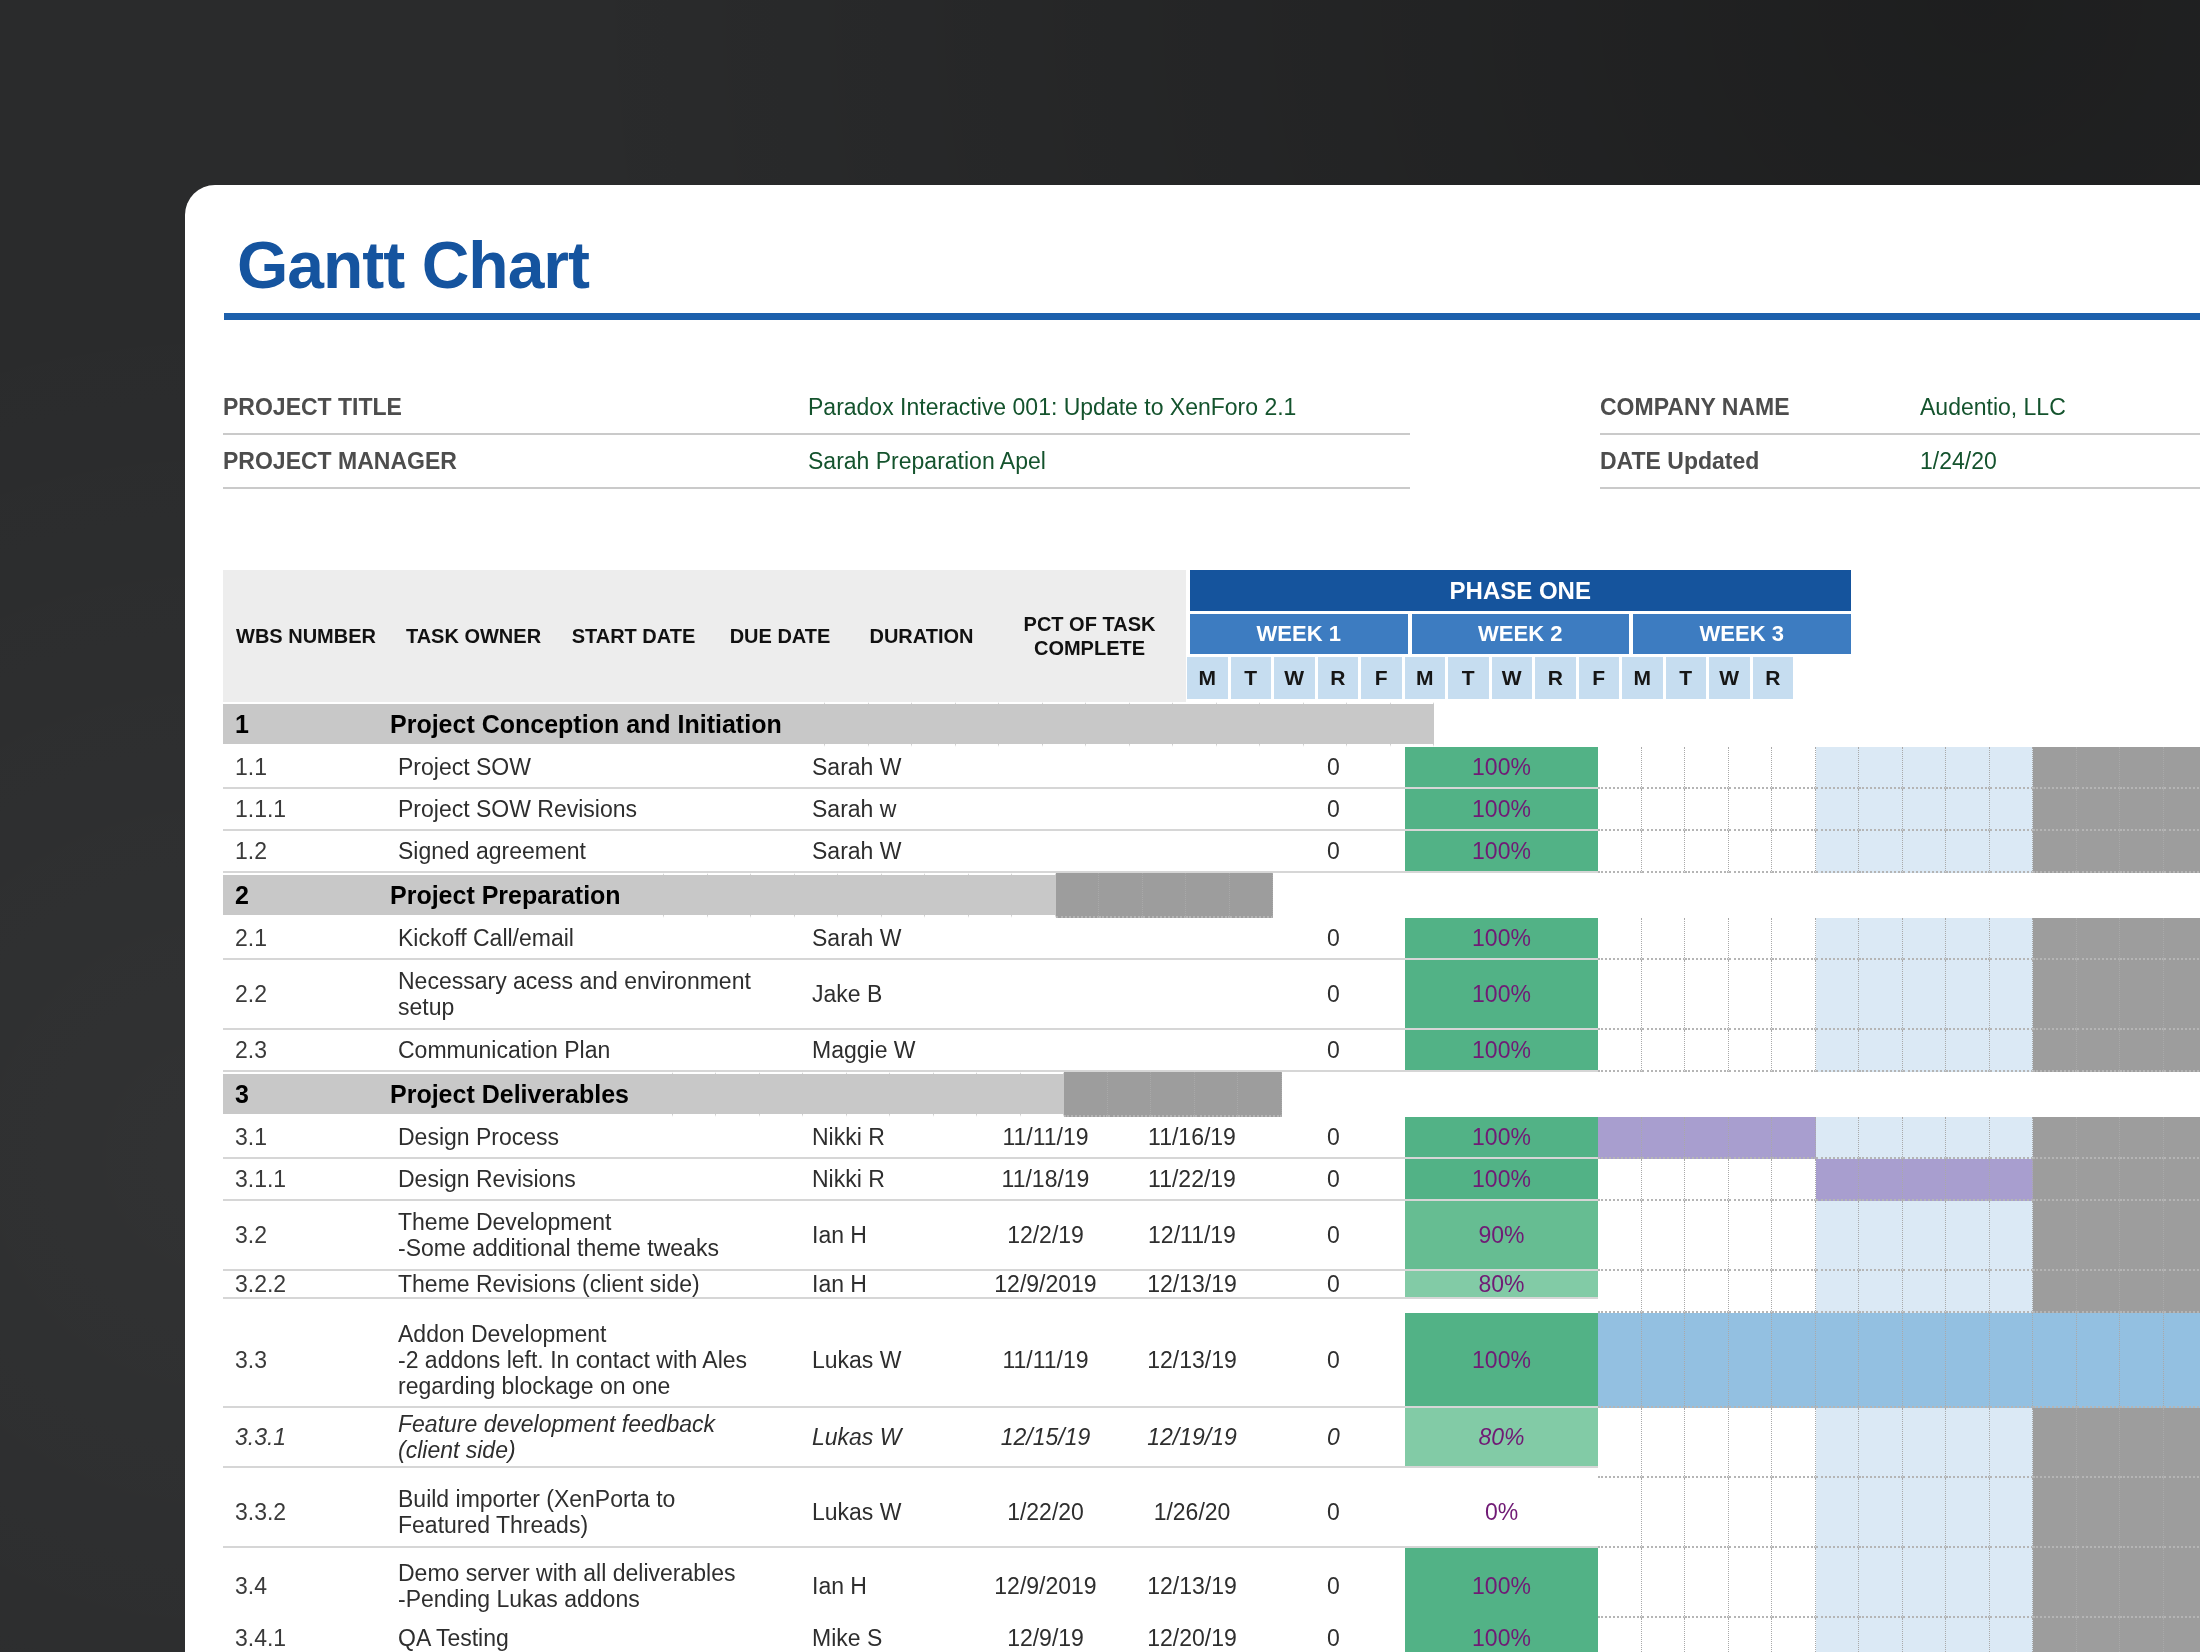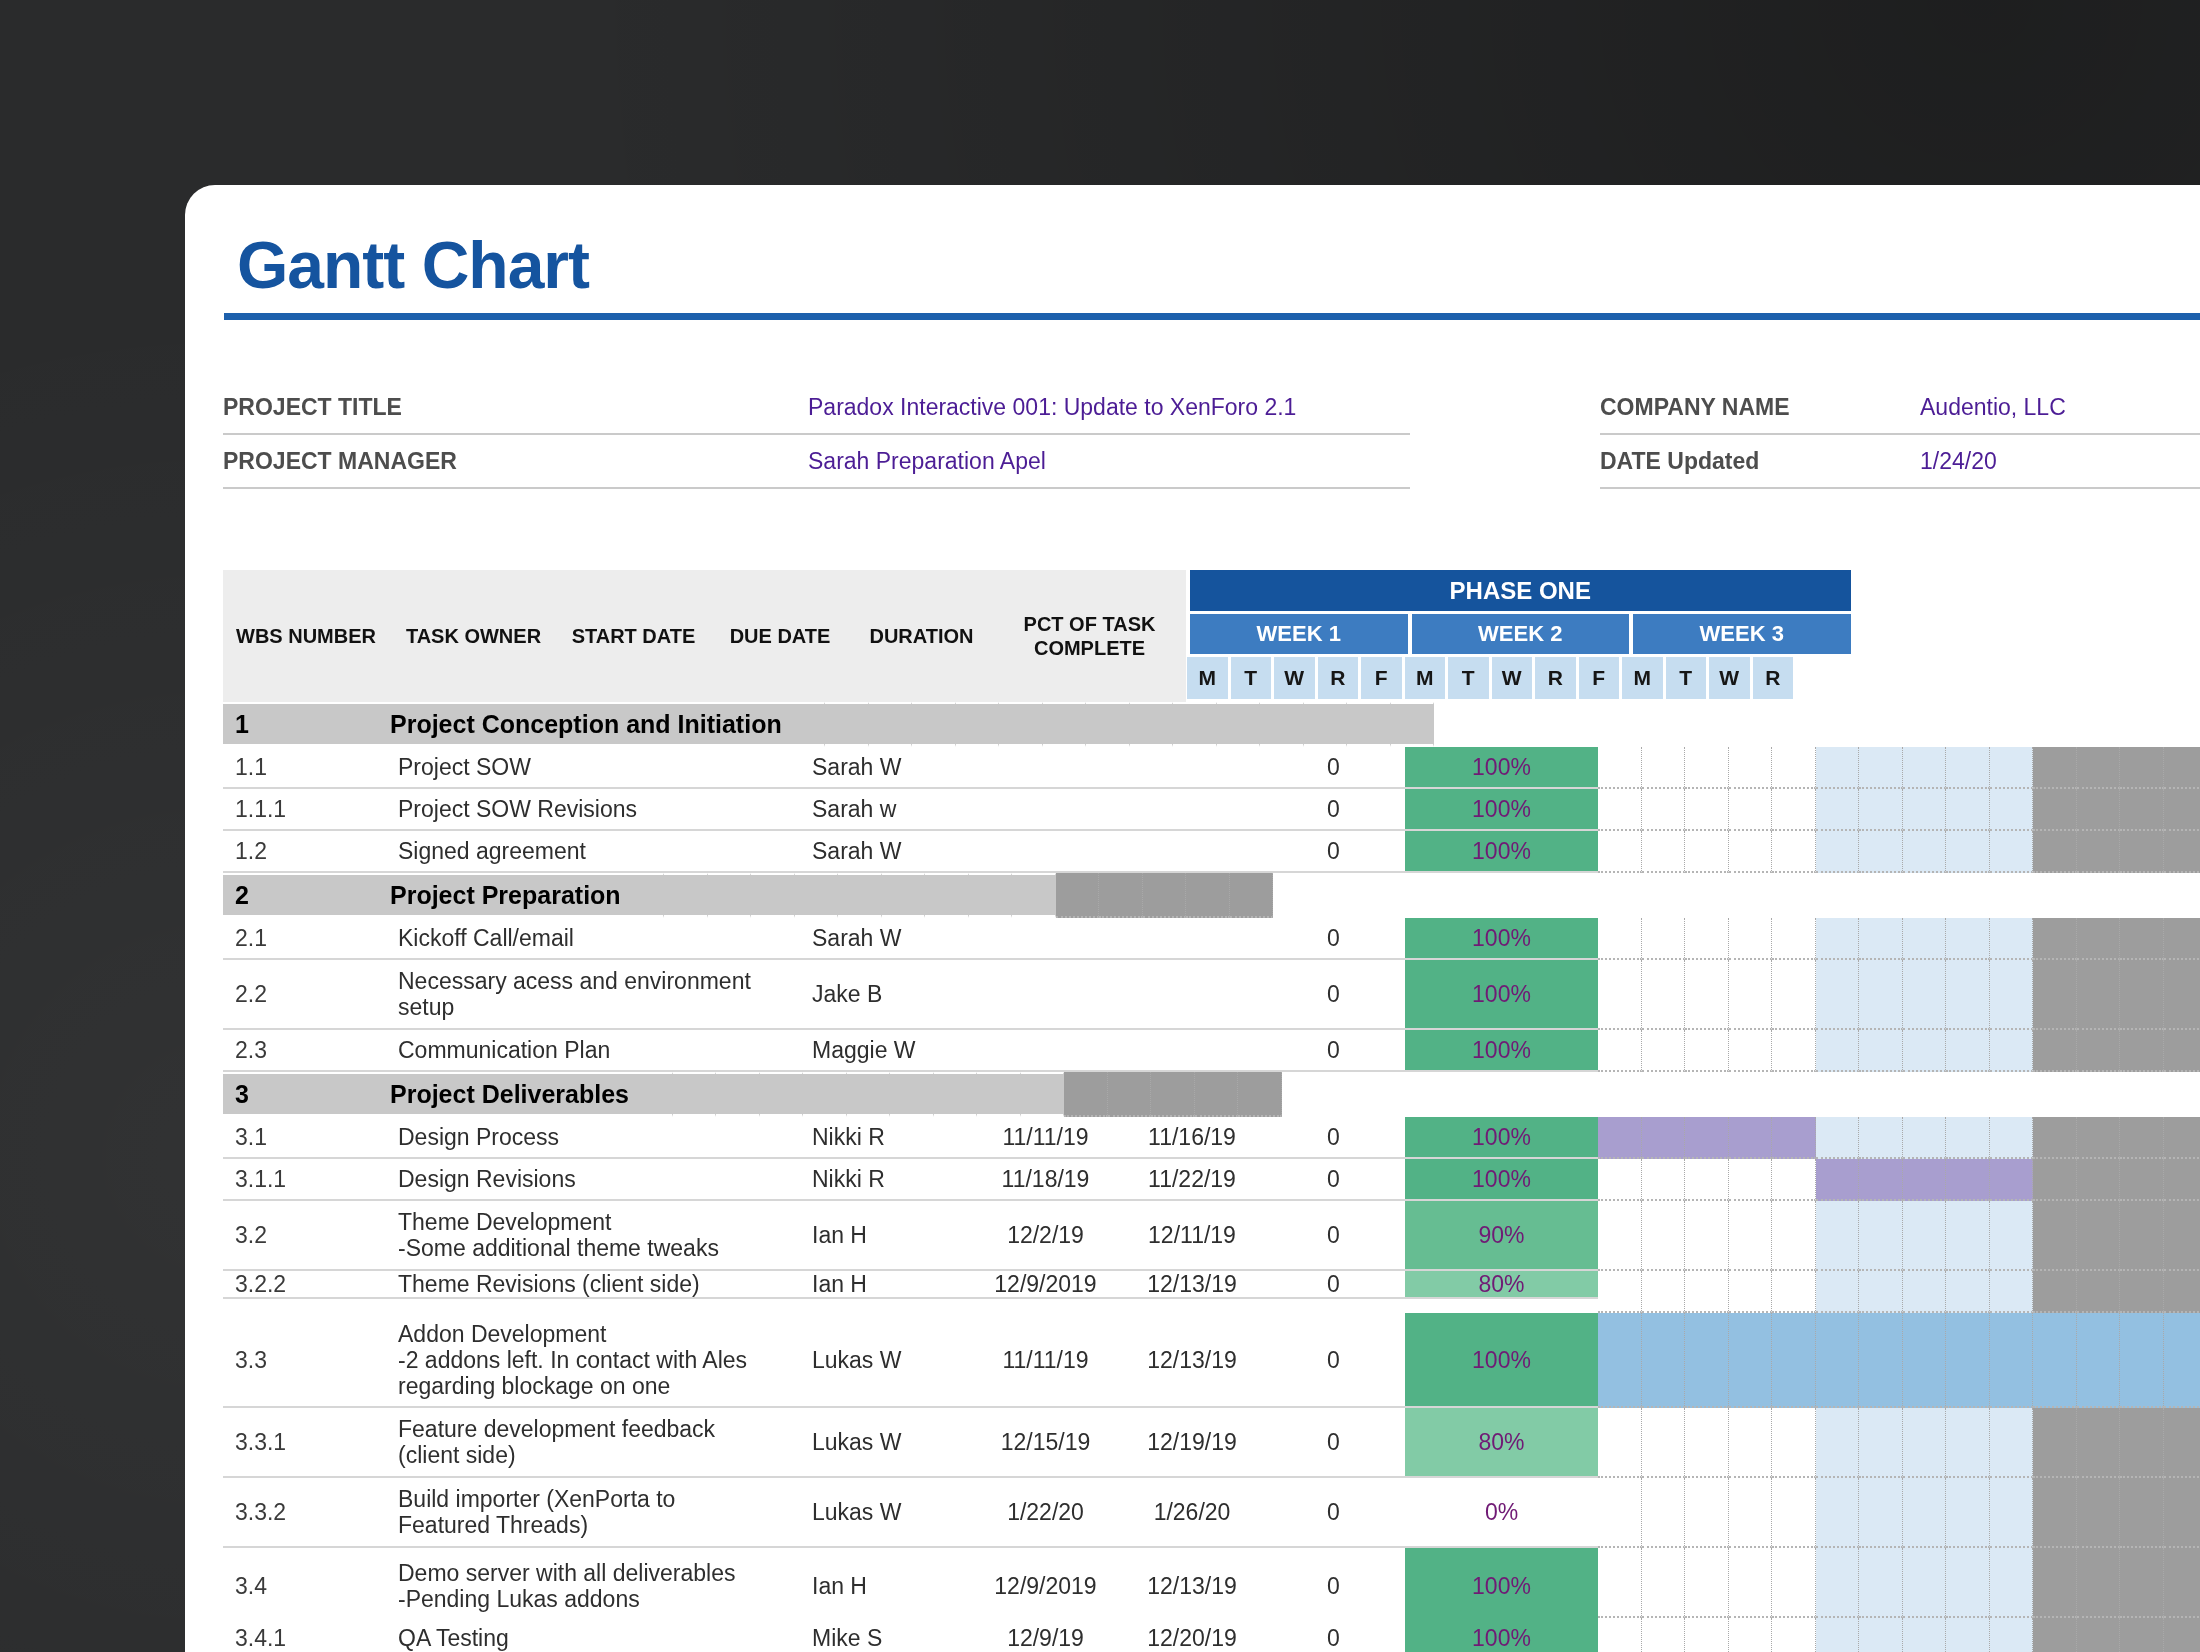--- a/index.html
+++ b/index.html
@@ -22,21 +22,21 @@
   .rule{position:absolute;left:39px;top:128px;height:7px;width:2011px;background:#1d60ac;}
 
   
   .info{position:absolute;top:196px;}
   .info-left{left:38px;width:1187px;}
   .info-right{left:1415px;width:640px;}
   .info-row{display:flex;align-items:center;height:52px;border-bottom:2px solid #cacaca;}
   .info-label{font-size:23px;font-weight:bold;color:#4d4d4d;}
   .info-left .info-label{width:585px;}
   .info-right .info-label{width:320px;}
-  .info-value{font-size:23px;color:#4c1d95;}
+  .info-value{font-size:23px;color:#14532d;}
 
   
   .sheet{position:absolute;left:38px;top:385px;width:2030px;}
   .hdr{display:flex;}
   .hdr-left{display:flex;height:132px;background:#ededed;}
   .hcell{display:flex;align-items:center;justify-content:center;text-align:center;
     font-size:20px;font-weight:bold;color:#111;line-height:24px;}
   .c-wbs{width:167px;}
   .c-title{width:412px;}
   .c-owner{width:167px;}
@@ -544,21 +544,21 @@
             <div class="gcell" style="background: rgb(147, 192, 225); height: 95px;"></div>
             <div class="gcell" style="background: rgb(147, 192, 225); height: 95px;"></div>
             <div class="gcell" style="background: rgb(147, 192, 225); height: 95px;"></div>
             <div class="gcell" style="background: rgb(147, 192, 225); height: 95px;"></div>
             <div class="gcell" style="background: rgb(147, 192, 225); height: 95px;"></div>
             <div class="gcell" style="background: rgb(147, 192, 225); height: 95px;"></div>
             <div class="gcell" style="background: rgb(147, 192, 225); height: 95px;"></div>
           </div>
         </div>
         <div class="row" style="height: 70px;">
-          <div class="left" style="height: 70px;">
+          <div class="left" style="height: 60px; font-style: italic;">
             <div class="cell c-wbs">3.3.1</div>
             <div class="cell c-title">
               <div>
                 <div>Feature development feedback</div>
                 <div>(client side)</div>
               </div>
             </div>
             <div class="cell c-owner">Lukas W</div>
             <div class="cell c-start">12/15/19</div>
             <div class="cell c-due">12/19/19</div>

